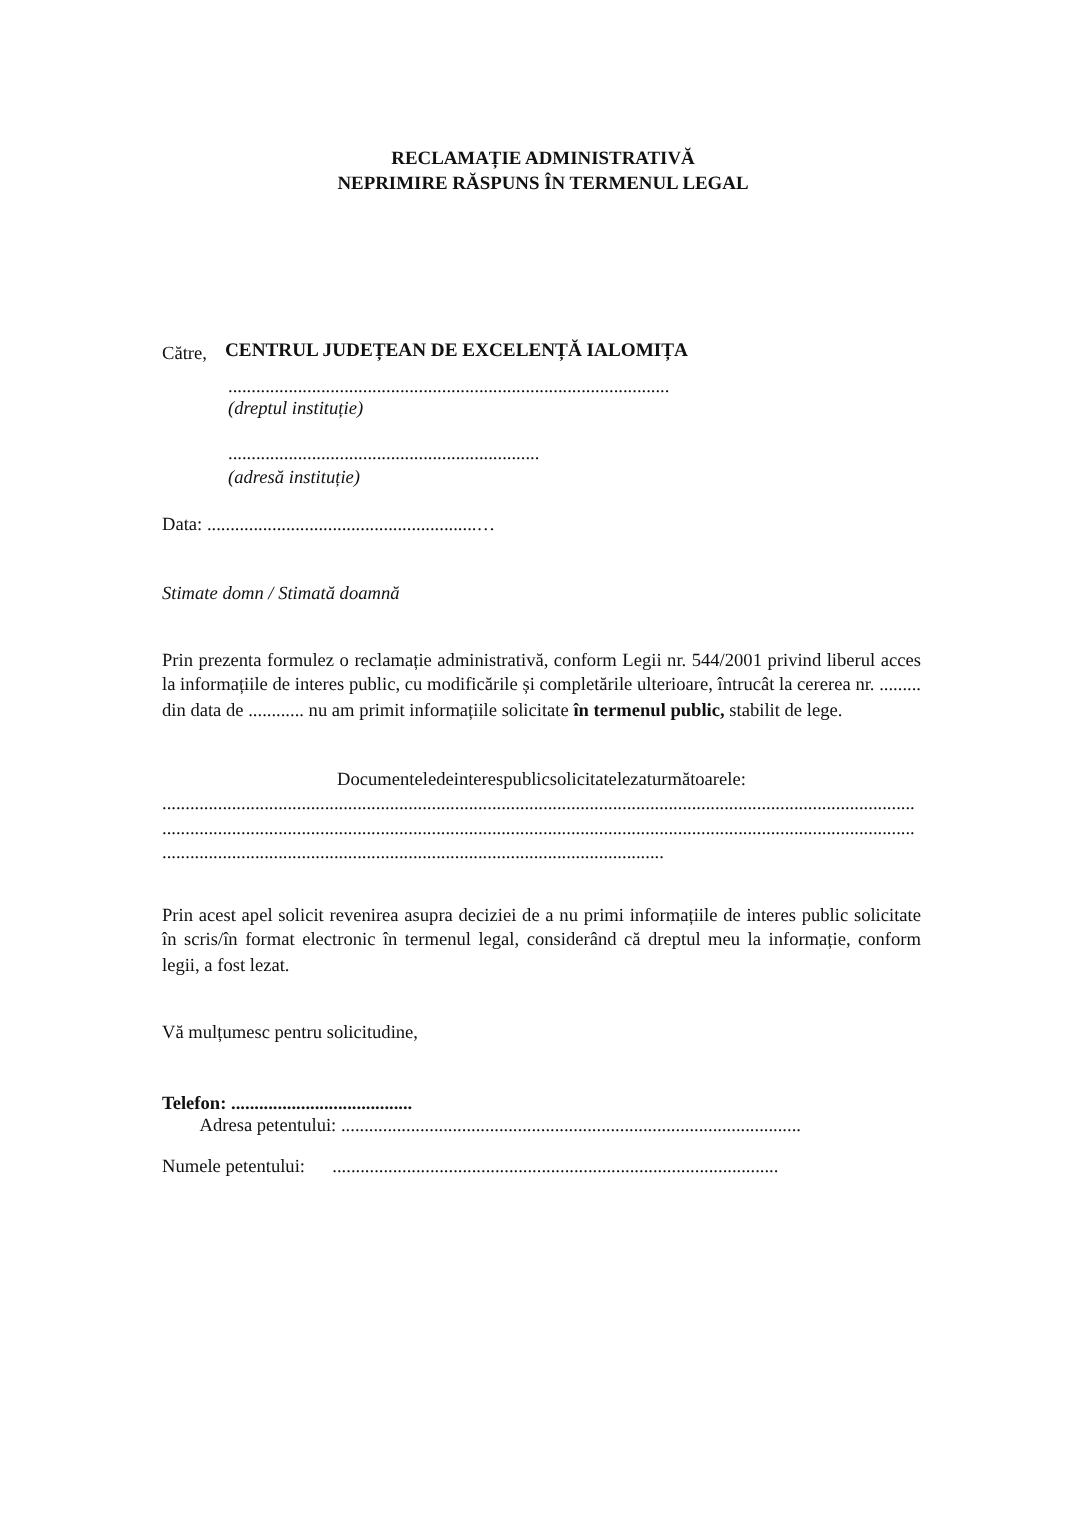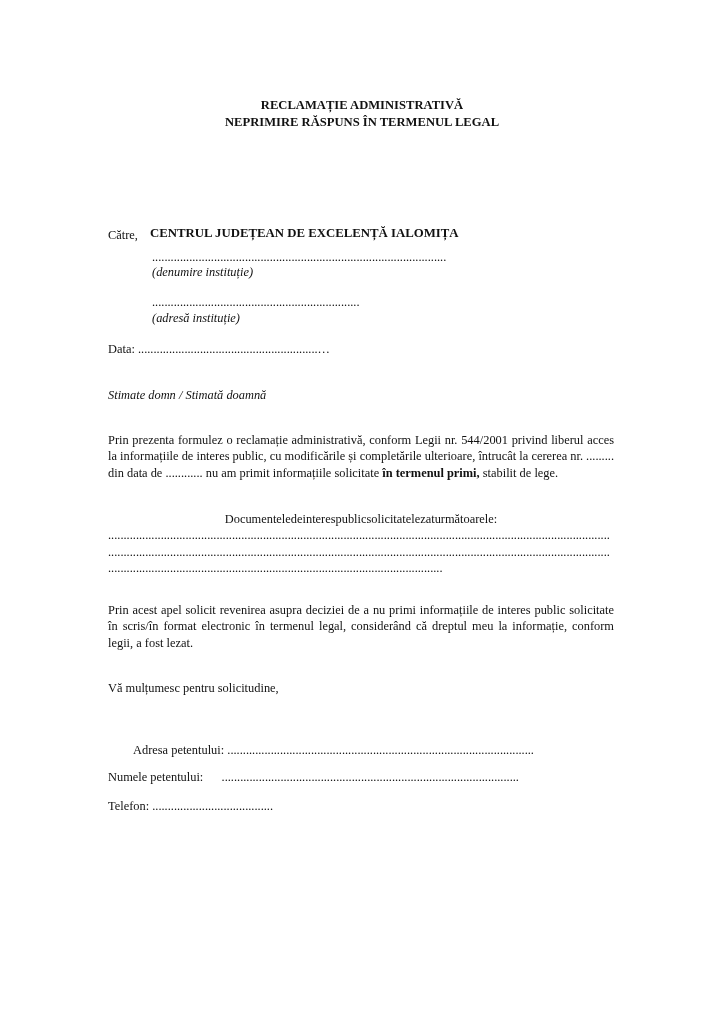--- a/index.html
+++ b/index.html
@@ -19,34 +19,34 @@
 <div>
 
   <div class="abs title" style="top:98px;">RECLAMAȚIE ADMINISTRATIVĂ</div>
   <div class="abs title" style="top:115px;">NEPRIMIRE RĂSPUNS ÎN TERMENUL LEGAL</div>
 
   <div class="abs" style="left:108px; top:195px;margin-top:33px;">Către,</div>
 
   <div class="abs bold" style="left:150px; top:226px; font-size:12.8px;">CENTRUL JUDEȚEAN DE EXCELENȚĂ IALOMIȚA</div>
 
   <div class="abs dots" style="left:152px; top:250px; width:322px;">...............................................................................................</div>
-  <div class="abs italic" style="left:152px; top:265px;">(denumire instituție)</div>
+  <div class="abs italic" style="left:152px; top:265px;">(dreptul instituție)</div>
 
   <div class="abs dots" style="left:152px; top:295px; width:230px;">...................................................................</div>
   <div class="abs italic" style="left:152px; top:311px;">(adresă instituție)</div>
 
   <div class="abs" style="left:108px; top:342px;">
     <span>Data:</span>
     <span>..........................................................…</span>
   </div>
 
   <div class="abs" style="left:108px; top:388px;font-style:italic;">Stimate domn / Stimată doamnă</div>
 
   <div class="para" style="top:432px;">
-    <span>Prin prezenta formulez o reclamație administrativă, conform Legii nr. 544/2001 privind liberul acces la informațiile de interes public, cu modificările și completările ulterioare, întrucât la cererea nr. ......... din data de ............ nu am primit informațiile solicitate </span><span class="bold">în termenul primi,</span><span> stabilit de lege.</span>
+    <span>Prin prezenta formulez o reclamație administrativă, conform Legii nr. 544/2001 privind liberul acces la informațiile de interes public, cu modificările și completările ulterioare, întrucât la cererea nr. ......... din data de ............ nu am primit informațiile solicitate </span><span class="bold">în termenul public,</span><span> stabilit de lege.</span>
   </div>
 
   <div class="abs justify-line" style="left:108px; top:512px;">
     <span>Documentele</span>
     <span>de</span>
     <span>interes</span>
     <span>public</span>
     <span>solicitate</span>
     <span>lezat</span>
     <span>următoarele:</span>
@@ -61,18 +61,18 @@
 
   <div class="abs" style="left:108px; top:770px;">
     <span>Numele petentului:</span>
     <span style="display:inline-block; width:12px;"></span>
     <span class="dots">................................................................................................</span>
   </div>
   <div class="abs" style="left:108px; top:743px;margin-left:25px;">
     <span>Adresa petentului:</span>
     <span class="dots">...................................................................................................</span>
   </div>
-  <div class="abs" style="left:108px; top:799px;">
+  <div class="abs" style="left:108px; top:728px;font-weight:bold;">
     <span>Telefon:</span>
     <span class="dots">.......................................</span>
   </div>
 
 </div>
 
 </body></html>

